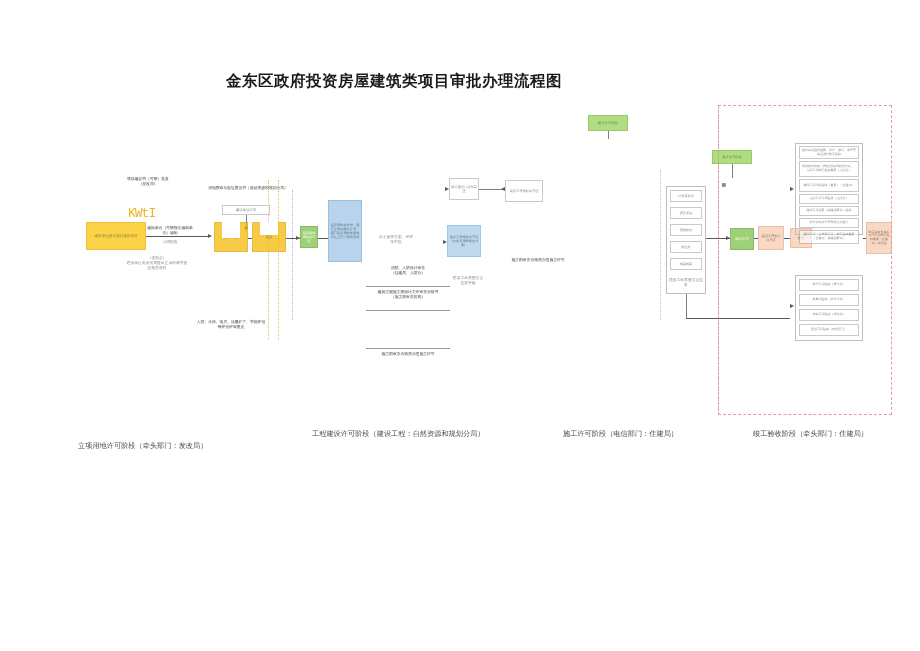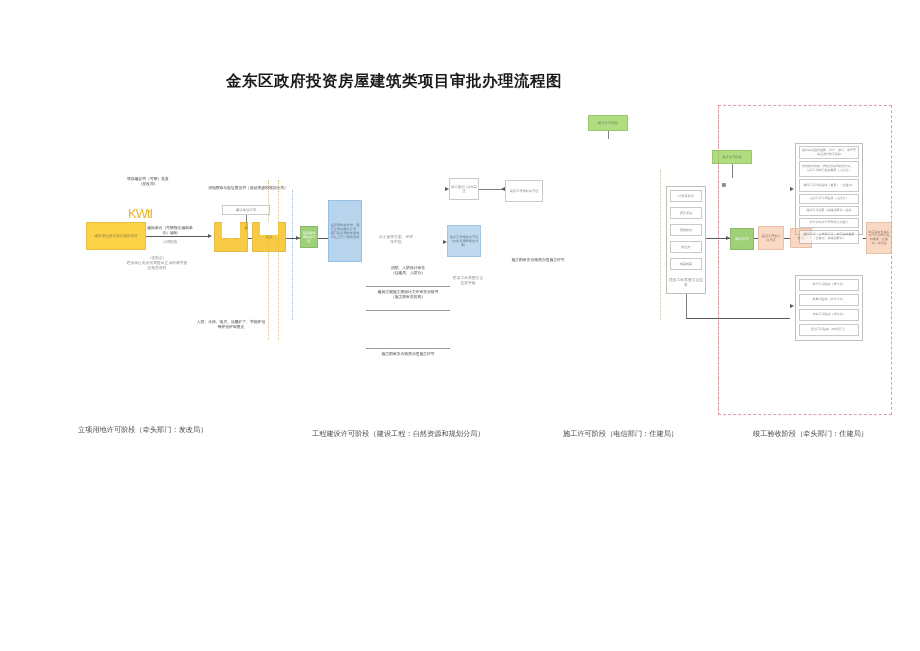--- a/index.html
+++ b/index.html
@@ -89,21 +89,21 @@
   }
 
   
   .caption{
     position:absolute;font-size:7.2px;color:#4a4a4a;white-space:nowrap;
   }
 
   
   .wm{
     position:absolute;font-size:13px;color:#e8a800;letter-spacing:-1px;
-    font-family:Liberation Sans, sans-serif;opacity:.85;
+    font-family:Liberation Mono, monospace;opacity:.85;
   }
 </style>
 </head>
 <body>
 
 <div class="canvas">
 
   <div class="title">金东区政府投资房屋建筑类项目审批办理流程图</div>
 
   <div class="divider y" style="left:268px;top:180px;height:160px;"></div>
@@ -233,18 +233,18 @@
   <div class="node n-white blur2" style="left:799px;top:309px;width:60px;height:12px;font-size:3px;">供电工程验收（供电局）</div>
   <div class="node n-white blur2" style="left:799px;top:324px;width:60px;height:12px;font-size:3px;">通信工程验收（电信部门）</div>
 
   <div class="node n-peach blur" style="left:866px;top:222px;width:26px;height:32px;font-size:3px;">竣工验收合格后办理工程竣工验收备案（住建局）并归档</div>
   <div class="h-line dk" style="left:863px;top:238px;width:3px;"></div>
 
   <div class="arrow-r" style="left:790px;top:186.5px;"></div>
   <div class="arrow-r" style="left:790px;top:303.5px;"></div>
   <div class="h-line dk" style="left:686px;top:318px;width:104px;"></div>
 
-  <div class="caption" style="left:78px;top:425px;">立项用地许可阶段（牵头部门：发改局）</div>
+  <div class="caption" style="left:78px;top:441px;">立项用地许可阶段（牵头部门：发改局）</div>
   <div class="caption" style="left:312px;top:429px;">工程建设许可阶段（建设工程：自然资源和规划分局）</div>
   <div class="caption" style="left:563px;top:429px;">施工许可阶段（电信部门：住建局）</div>
   <div class="caption" style="left:753px;top:429px;font-family:Liberation Mono, monospace;">竣工验收阶段（牵头部门：住建局）</div>
 
 </div>
 
 </body></html>

